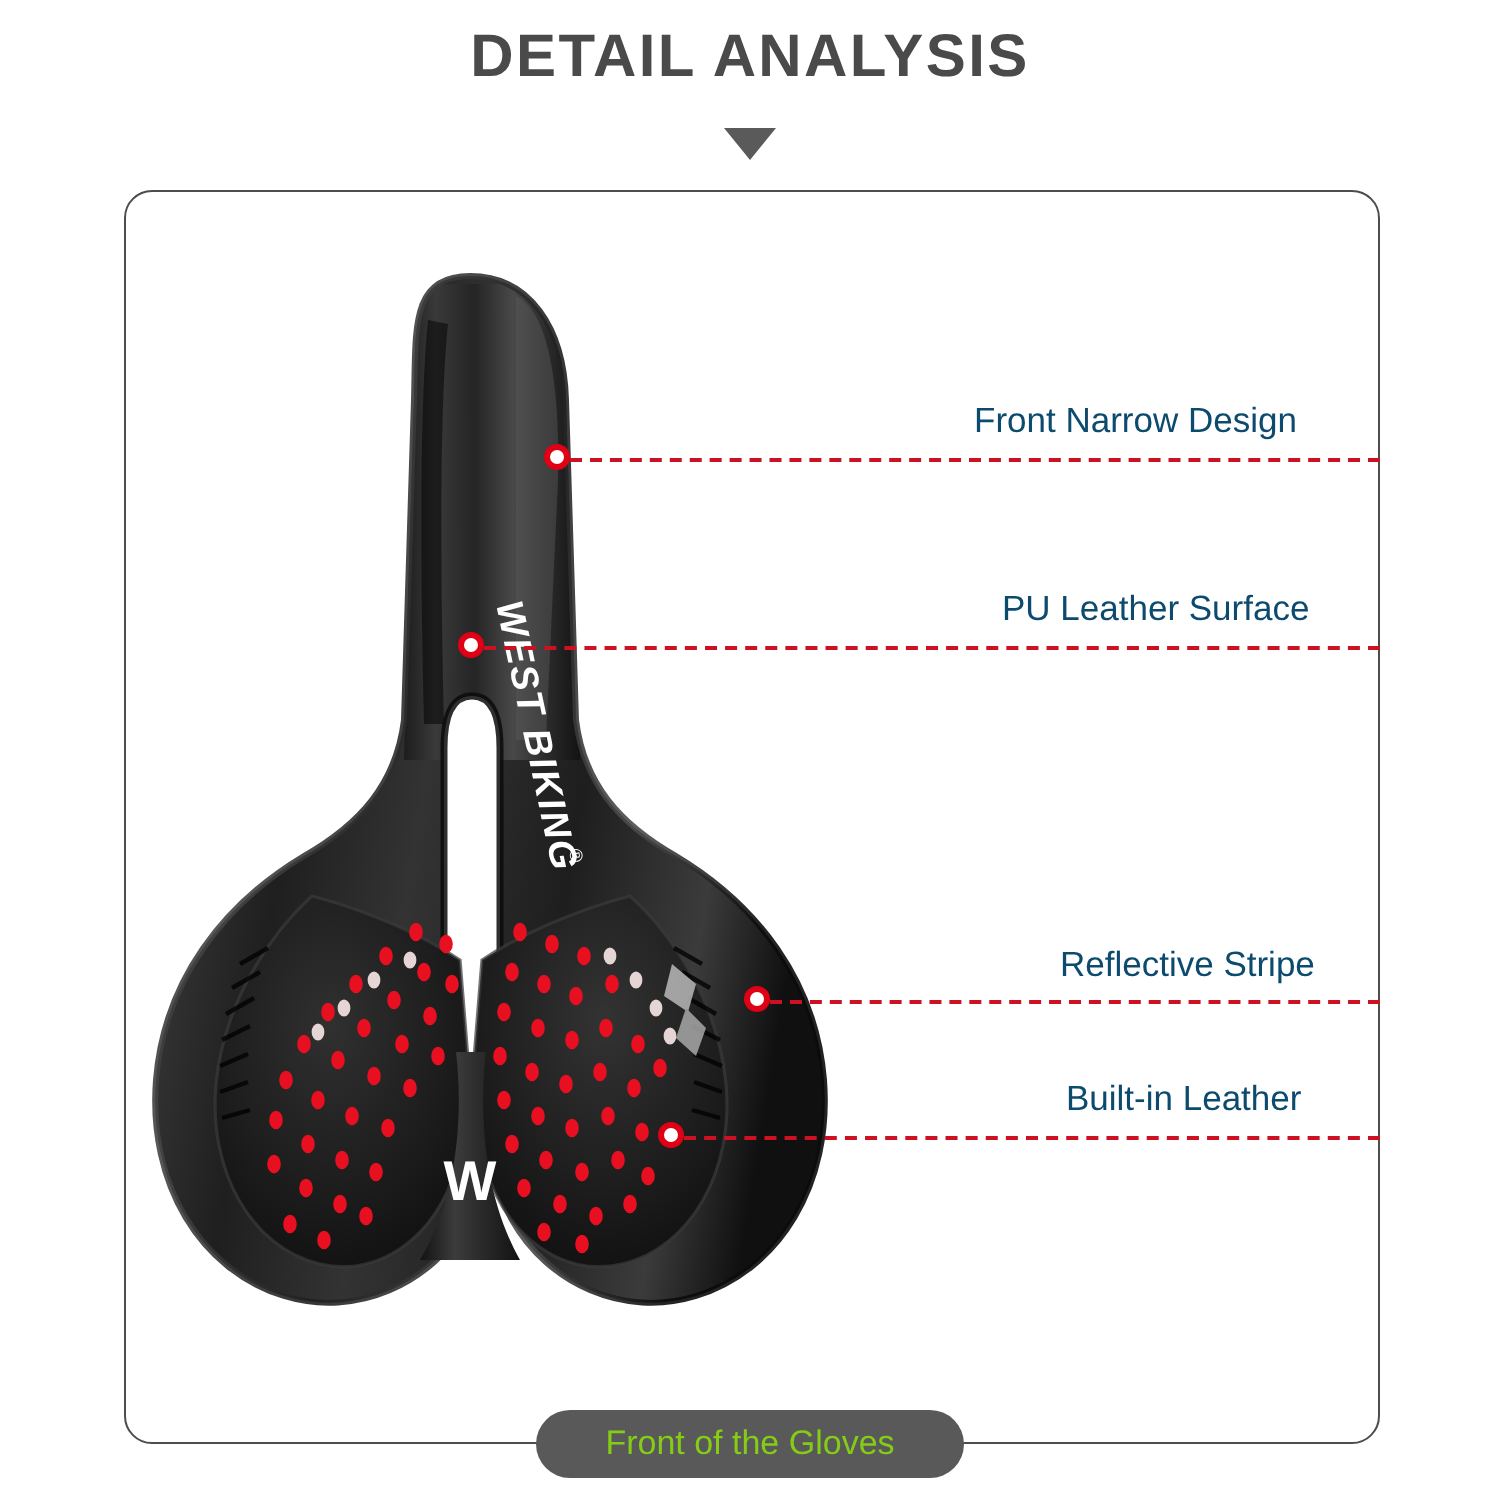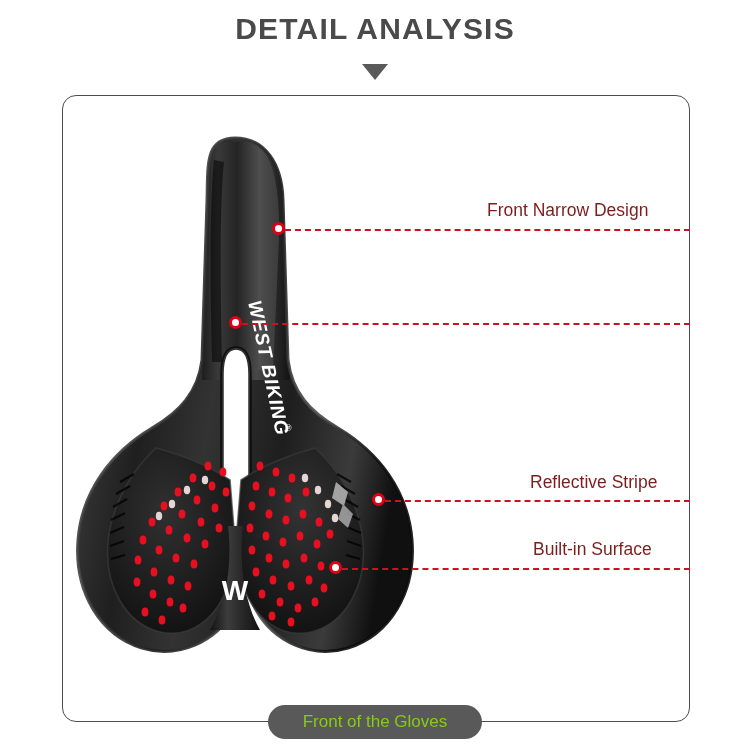--- a/index.html
+++ b/index.html
@@ -77,21 +77,21 @@
     width: 13px;
     height: 13px;
     border-radius: 50%;
     background: #ffffff;
     border: 3.5px solid #e00016;
     box-sizing: border-box;
   }
   .callout-label {
     position: absolute;
     font-size: 17.5px;
-    color: #7f1d1d;
+    color: #0c4a6e;
     white-space: nowrap;
     text-align: right;
     font-family: "Liberation Sans", sans-serif;
   }
 
   
   #caption-pill {
     position: absolute;
     left: 268px;
     top: 705px;
@@ -362,24 +362,25 @@
       </g>
     </svg>
   </div>
 
   <div class="callout-dot" style="left:272px; top:222px;"></div>
   <div class="callout-line" style="left:285px; top:229px; width:405px;"></div>
   <div class="callout-label" style="left:487px; top:200px;">Front Narrow Design</div>
 
   <div class="callout-dot" style="left:229px; top:316px;"></div>
   <div class="callout-line" style="left:242px; top:323px; width:448px;"></div>
+  <div class="callout-label" style="left:501px; top:294px;">PU Leather Surface</div>
 
   <div class="callout-dot" style="left:372px; top:493px;"></div>
   <div class="callout-line" style="left:385px; top:500px; width:305px;"></div>
   <div class="callout-label" style="left:530px; top:472px;">Reflective Stripe</div>
 
   <div class="callout-dot" style="left:329px; top:561px;"></div>
   <div class="callout-line" style="left:342px; top:568px; width:348px;"></div>
-  <div class="callout-label" style="left:533px; top:539px;">Built-in Surface</div>
+  <div class="callout-label" style="left:533px; top:539px;">Built-in Leather</div>
 
   <div id="caption-pill">Front of the Gloves</div>
 
 </div>
 
 </body></html>

